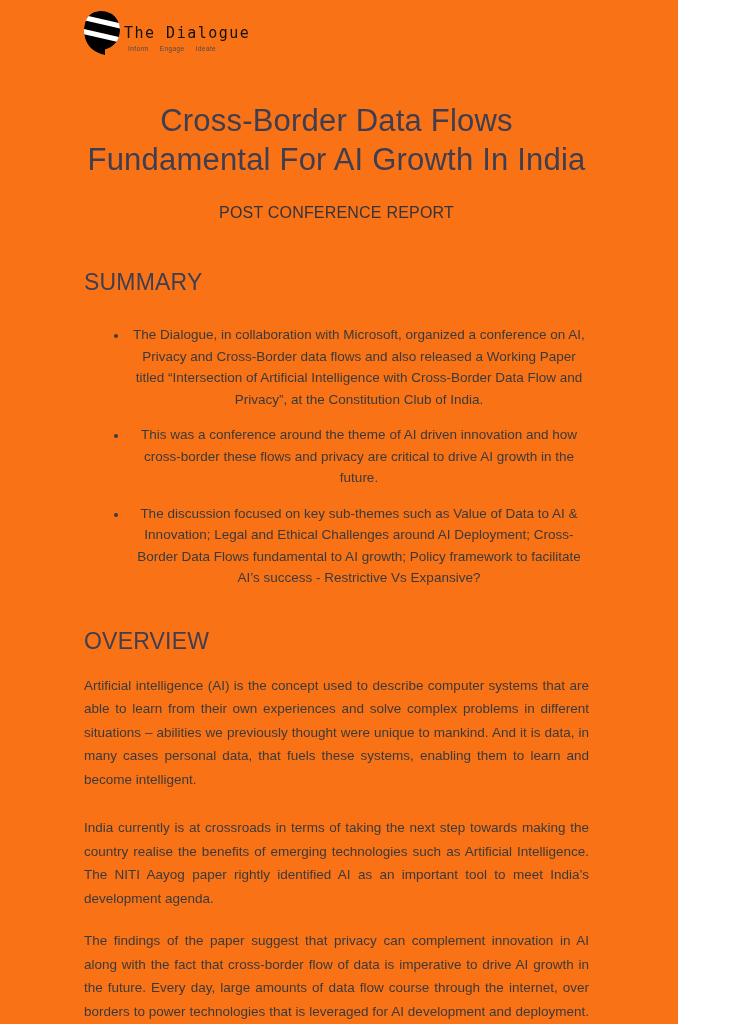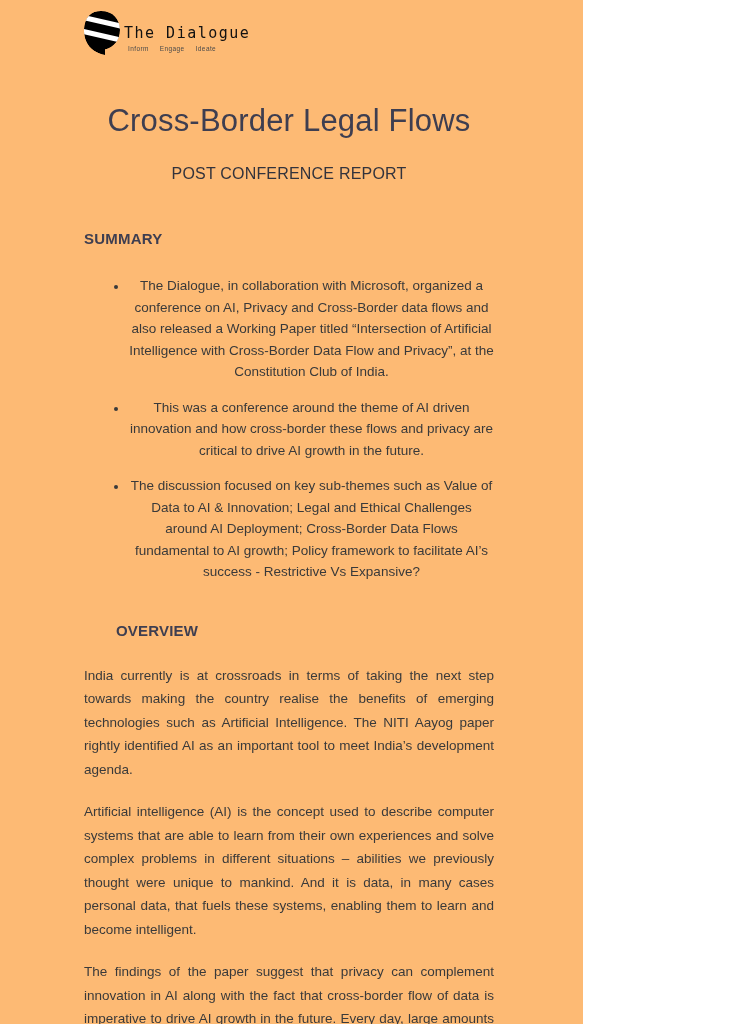--- a/index.html
+++ b/index.html
@@ -4,23 +4,23 @@
 <style>
   html, body { margin: 0; padding: 0; }
   body {
     width: 733px; height: 1024px;
     background: #ffffff;
     font-family: "Liberation Sans", sans-serif;
     overflow: hidden;
   }
   .page {
     box-sizing: border-box;
-    width: 583px; height: 1024px;
+    width: 678px; height: 1024px;
     padding: 10px 89px 0 84px;
-    background: #fdba74;
+    background: #f97316;
   }
 
   
   .logo-row { display: flex; align-items: flex-start; margin-left: -4px; }
   .logo-mark { width: 42px; height: 47px; flex: 0 0 auto; }
   .logo-textcol { margin-left: 2px; padding-top: 14px; }
   .logo-name {
     font-family: "DejaVu Sans Mono", "Liberation Mono", monospace;
     font-size: 15px; letter-spacing: 1.5px; color: #111111; white-space: nowrap;
   }
@@ -38,24 +38,24 @@
   .doc-subtitle {
     margin-top: 25px;
     text-align: center;
     font-size: 16px; color: #33333c;
     text-underline-offset: 2px;
     letter-spacing: .2px;
   }
 
   
   .section-heading {
-    font-size: 15px; font-weight: 700; color: #3e3e50; letter-spacing: .2px;
+    font-size: 23px; font-weight: 400; color: #3e3e50; letter-spacing: .2px;
   }
   .heading-summary { margin-top: 47px; }
-  .heading-overview { margin-top: 39px; margin-left: 32px; }
+  .heading-overview { margin-top: 39px; }
 
   
   ul.bullets { margin: 28px 0 0 0; padding: 0 0 0 44px; }
   ul.bullets li {
     list-style-type: disc;
     font-size: 13.5px; line-height: 21.5px; color: #3a3a3a;
     padding-left: 1px;
     text-align: center;
   }
   ul.bullets li::marker { color: #3a3a3a; font-size: 12px; }
@@ -93,29 +93,30 @@
       <div class="logo-name">The Dialogue</div>
       <div class="logo-tagline">
         <span>Inform</span>
         <span>Engage</span>
         <span>Ideate</span>
       </div>
     </div>
   </div>
 
   <div class="doc-title">
-    <div>Cross-Border Legal Flows</div>
+    <div>Cross-Border Data Flows</div>
+    <div>Fundamental For AI Growth In India</div>
   </div>
   <div class="doc-subtitle">POST CONFERENCE REPORT</div>
 
   <div class="section-heading heading-summary">SUMMARY</div>
   <ul class="bullets">
     <li>The Dialogue, in collaboration with Microsoft, organized a conference on AI, Privacy and Cross-Border data flows and also released a Working Paper titled “Intersection of Artificial Intelligence with Cross-Border Data Flow and Privacy”, at the Constitution Club of India.</li>
     <li>This was a conference around the theme of AI driven innovation and how cross-border these flows and privacy are critical to drive AI growth in the future.</li>
     <li>The discussion focused on key sub-themes such as Value of Data to AI &amp; Innovation; Legal and Ethical Challenges around AI Deployment; Cross-Border Data Flows fundamental to AI growth; Policy framework to facilitate AI’s success - Restrictive Vs Expansive?</li>
   </ul>
 
   <div class="section-heading heading-overview">OVERVIEW</div>
+  <p class="para">Artificial intelligence (AI) is the concept used to describe computer systems that are able to learn from their own experiences and solve complex problems in different situations – abilities we previously thought were unique to mankind. And it is data, in many cases personal data, that fuels these systems, enabling them to learn and become intelligent.</p>
   <p class="para first">India currently is at crossroads in terms of taking the next step towards making the country realise the benefits of emerging technologies such as Artificial Intelligence. The NITI Aayog paper rightly identified AI as an important tool to meet India’s development agenda.</p>
-  <p class="para">Artificial intelligence (AI) is the concept used to describe computer systems that are able to learn from their own experiences and solve complex problems in different situations – abilities we previously thought were unique to mankind. And it is data, in many cases personal data, that fuels these systems, enabling them to learn and become intelligent.</p>
   <p class="para">The findings of the paper suggest that privacy can complement innovation in AI along with the fact that cross-border flow of data is imperative to drive AI growth in the future. Every day, large amounts of data flow course through the internet, over borders to power technologies that is leveraged for AI development and deployment. This data may originate from many sources located in multiple jurisdictions, making it imperative that data can move</p>
 
 </div>
 
 </body></html>

